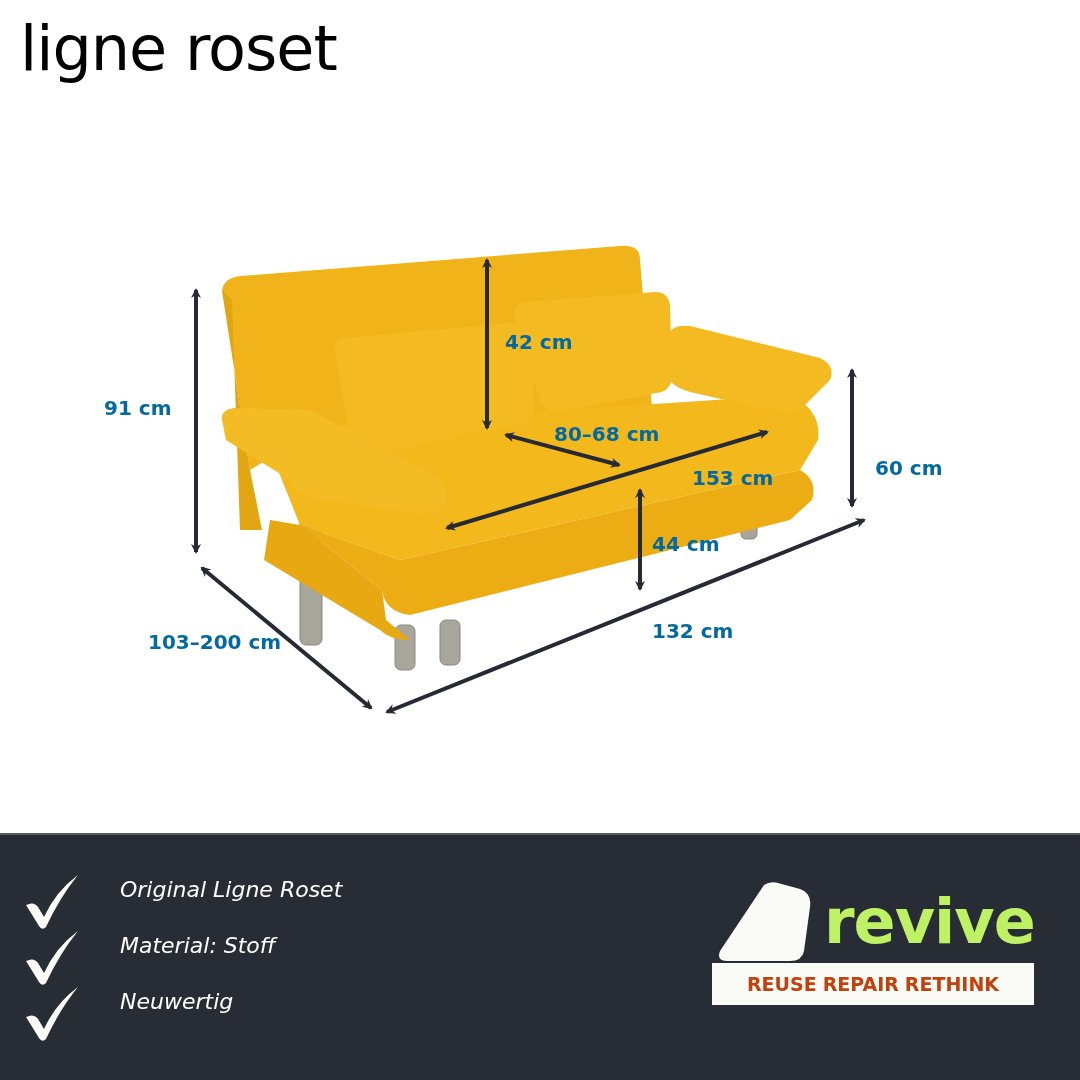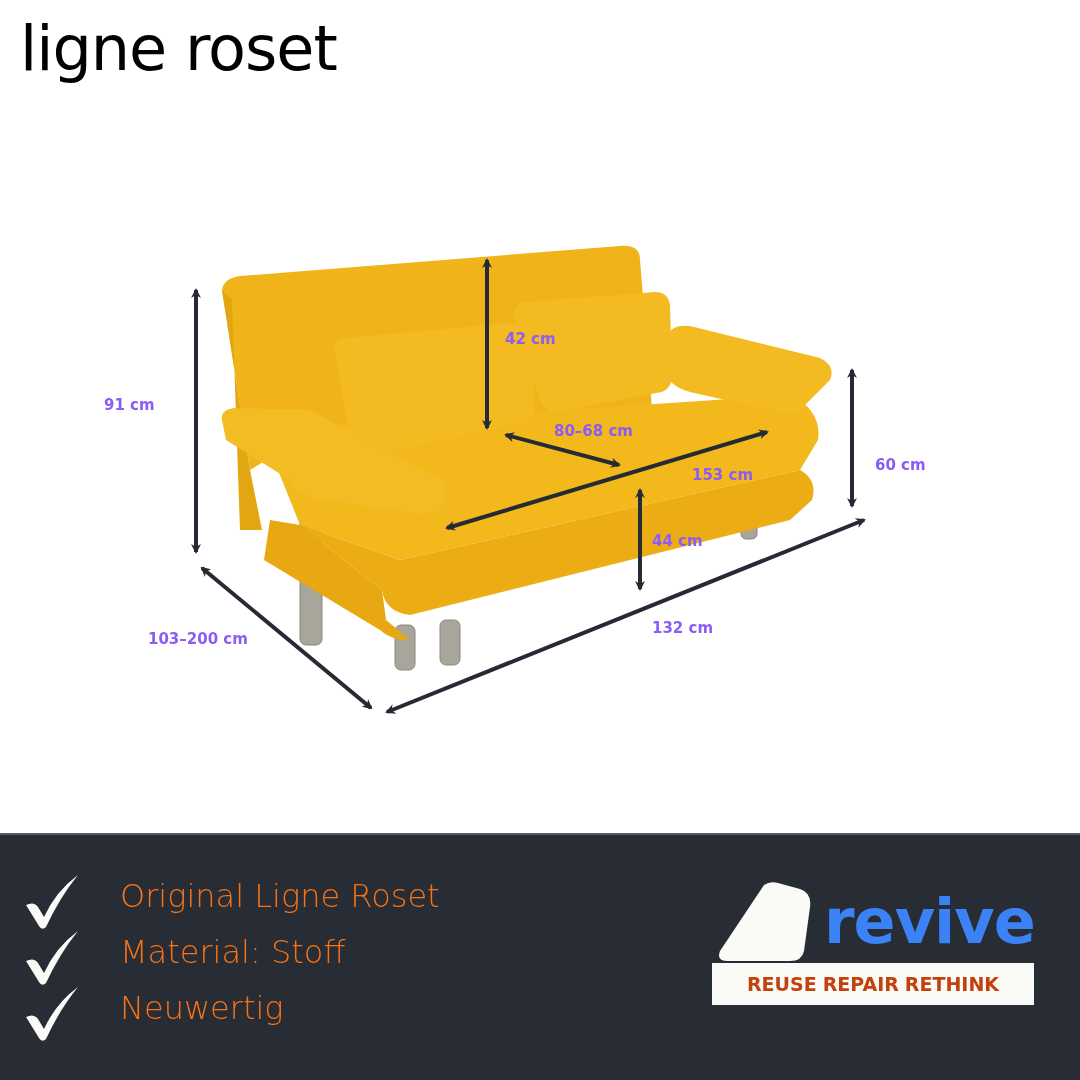--- a/index.html
+++ b/index.html
@@ -1,27 +1,27 @@
 <!DOCTYPE html>
 <html><head>
 <meta charset="utf-8">
 <style>
   * { box-sizing: border-box; margin: 0; padding: 0; }
   html, body { width: 1080px; height: 1080px; overflow: hidden; background: #ffffff; }
   body { position: relative; font-family: "Liberation Sans", sans-serif; }
   .logo { position: absolute; left: 20px; top: 18px; font-family: "DejaVu Sans", sans-serif; font-size: 62px; font-weight: 400; letter-spacing: -1px; color: #000000; line-height: 1; }
   .stage { position: absolute; left: 0; top: 120px; width: 1080px; height: 713px; }
   .stage svg { position: absolute; left: 0; top: 0; }
-  .dim-label { position: absolute; font-family: "DejaVu Sans", sans-serif; font-weight: 700; font-size: 15px; color: #8b5cf6; white-space: nowrap; text-align: center; }
+  .dim-label { position: absolute; font-family: "DejaVu Sans", sans-serif; font-weight: 700; font-size: 20px; color: #0369a1; white-space: nowrap; text-align: center; }
   .footer { position: absolute; left: 0; top: 833px; width: 1080px; height: 247px; background: #282c34; border-top: 2px solid #555a63; }
   .check-item { position: absolute; left: 24px; display: flex; align-items: center; }
   .check-icon { width: 56px; height: 56px; }
-  .check-text { position: absolute; left: 96px; font-family: "DejaVu Sans", sans-serif; font-weight: 300; font-size: 32px; color: #f97316; white-space: nowrap; }
+  .check-text { position: absolute; left: 96px; font-family: "DejaVu Sans", sans-serif; font-weight: 300; font-size: 22px; color: #ffffff; white-space: nowrap; font-style: italic; }
   .revive { position: absolute; left: 712px; top: 40px; width: 330px; height: 100px; }
-  .revive-word { position: absolute; left: 112px; top: 10px; font-family: "DejaVu Sans", sans-serif; font-weight: 700; font-size: 62px; color: #3b82f6; letter-spacing: -1px; }
+  .revive-word { position: absolute; left: 112px; top: 10px; font-family: "DejaVu Sans", sans-serif; font-weight: 700; font-size: 62px; color: #bef264; letter-spacing: -1px; }
   .tagline { position: absolute; left: 712px; top: 128px; width: 322px; height: 42px; background: #fafaf7; display: flex; align-items: center; justify-content: center; gap: 6px; font-family: "DejaVu Sans", sans-serif; font-size: 19px; color: #c2410c; }
   .tagline .b { font-weight: 700; }
   .tagline .l { font-weight: 700; }
 </style>
 </head>
 <body>
 
 <div class="logo">ligne roset</div>
 
 <div class="stage">

